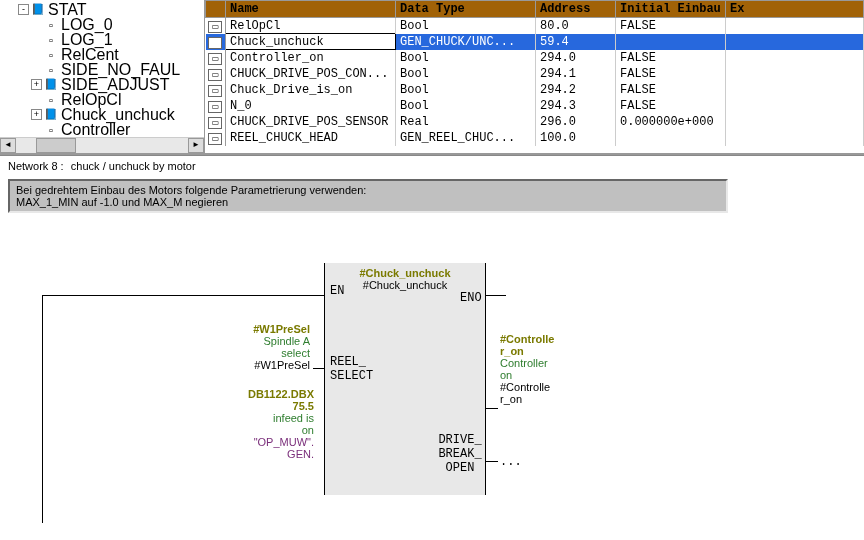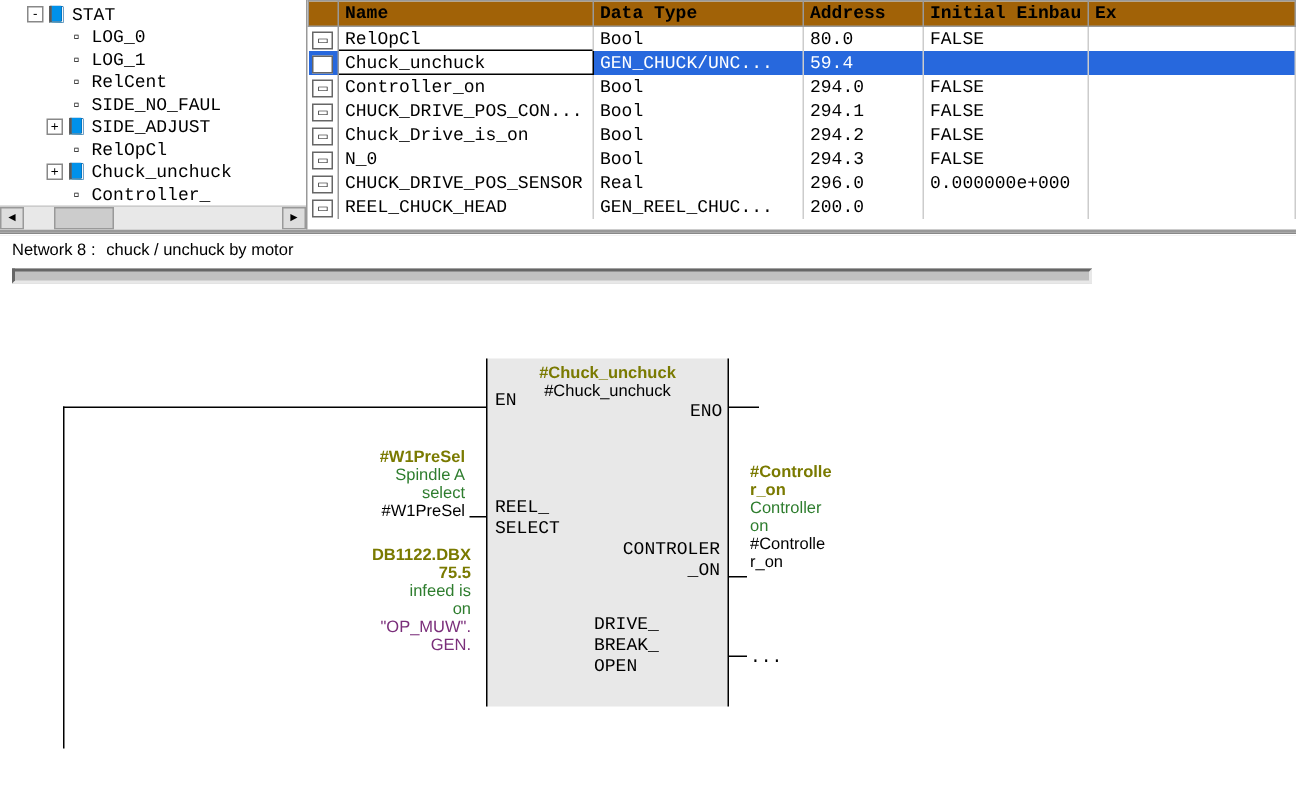--- a/index.html
+++ b/index.html
@@ -3,21 +3,21 @@
 <meta charset="utf-8">
 <style>
 *{margin:0;padding:0;box-sizing:border-box;font-family:"MS Sans Serif",Tahoma,sans-serif;font-size:11px}
 body{background:#fff;width:864px;height:540px;overflow:hidden}
 .top-panel{display:flex;height:155px;border-bottom:2px solid #999}
 .tree-pane{width:205px;border-right:1px solid #999;overflow:hidden;position:relative}
 .tree{padding:2px 0 0 18px}
 .tree-row{display:flex;align-items:center;height:15px;white-space:nowrap}
 .tree-row .ico{width:14px;height:12px;margin-right:3px;display:inline-flex;align-items:center;justify-content:center}
 .tree-row .exp{width:11px;height:11px;border:1px solid #888;font-size:9px;line-height:9px;text-align:center;margin-right:2px;cursor:pointer}
-.tree-row .lbl{font-family:Liberation Mono, monospace;font-size:12px}
+.tree-row .lbl{font-family:Liberation Sans, sans-serif;font-size:16px}
 .scrollbar-h{position:absolute;bottom:0;left:0;right:0;height:16px;background:#e8e8e8;border-top:1px solid #ccc;display:flex}
 .scrollbar-h .arrow{width:16px;height:15px;background:#ddd;border:1px solid #999;text-align:center;line-height:12px;font-size:8px}
 .scrollbar-h .thumb{width:40px;height:15px;background:#ccc;border:1px solid #999;margin-left:20px}
 .table-pane{flex:1;overflow:hidden}
 .tbl{width:100%;border-collapse:collapse}
 .tbl th{background:#a16207;border:1px solid #999;text-align:left;padding:1px 4px;font-family:"Courier New",monospace;font-size:12px;font-weight:bold;height:17px}
 .tbl td{border-right:1px solid #ccc;padding:0 4px;font-family:"Courier New",monospace;font-size:12px;height:16px;white-space:nowrap}
 .tbl tr.sel td{background:#2768dd;color:#fff}
 .tbl tr.sel td.name-cell{background:#fff;color:#000;border:1px solid #000}
 .tbl .row-ico{width:20px;text-align:center;border-right:1px solid #999;padding:0}
@@ -159,37 +159,39 @@
             <td class="name-cell">CHUCK_DRIVE_POS_SENSOR</td>
             <td>Real</td>
             <td>296.0</td>
             <td>0.000000e+000</td>
             <td></td>
           </tr>
           <tr>
             <td class="row-ico"><span>▭</span></td>
             <td class="name-cell">REEL_CHUCK_HEAD</td>
             <td>GEN_REEL_CHUC...</td>
-            <td>200.0</td>
+            <td>100.0</td>
             <td></td>
             <td></td>
           </tr>
         </tbody>
     </table>
   </div>
 </div>
 
 <div class="divider"></div>
 
 <div class="net-header">
   <b>Network <span>8</span> :</b>
   <span>chuck / unchuck by motor</span>
 </div>
 
 <div class="comment-box">
+  <div>Bei gedrehtem Einbau des Motors folgende Parametrierung verwenden:</div>
+  <div>MAX_1_MIN auf -1.0 und MAX_M negieren</div>
 </div>
 
 <div class="diagram">
   <div class="rail"></div>
   <div class="rail-h"></div>
 
   <div class="fb-box">
     <div class="fb-title">#Chuck_unchuck</div>
     <div class="fb-sub">#Chuck_unchuck</div>
     <div style="height:200px"></div>
@@ -210,23 +212,21 @@
 
   <div class="fb-io io-left" style="left:184px;top:145px;width:130px">
     <div class="olive">DB1122.DBX</div>
     <div class="olive">75.5</div>
     <div class="green">infeed is</div>
     <div class="green">on</div>
     <div class="purple">"OP_MUW".</div>
     <div class="purple">GEN.</div>
   </div>
 
-  <div class="fb-io io-right" style="left:408px;top:140px;white-space:pre;text-align:right;width:72px">CONTROLER
-_ON</div>
-  <div class="fb-io io-right" style="left:396px;top:190px;white-space:pre;text-align:left;width:72px">DRIVE_
+  <div class="fb-io io-right" style="left:424px;top:190px;white-space:pre;text-align:center;width:72px">DRIVE_
 BREAK_
 OPEN</div>
 
   <div class="wire" style="left:486px;top:52px;width:20px;height:1px"></div>
   <div class="wire" style="left:486px;top:165px;width:12px;height:1px"></div>
   <div class="wire" style="left:486px;top:218px;width:12px;height:1px"></div>
 
   <div class="fb-io" style="left:500px;top:90px">
     <div class="olive">#Controlle</div>
     <div class="olive">r_on</div>

